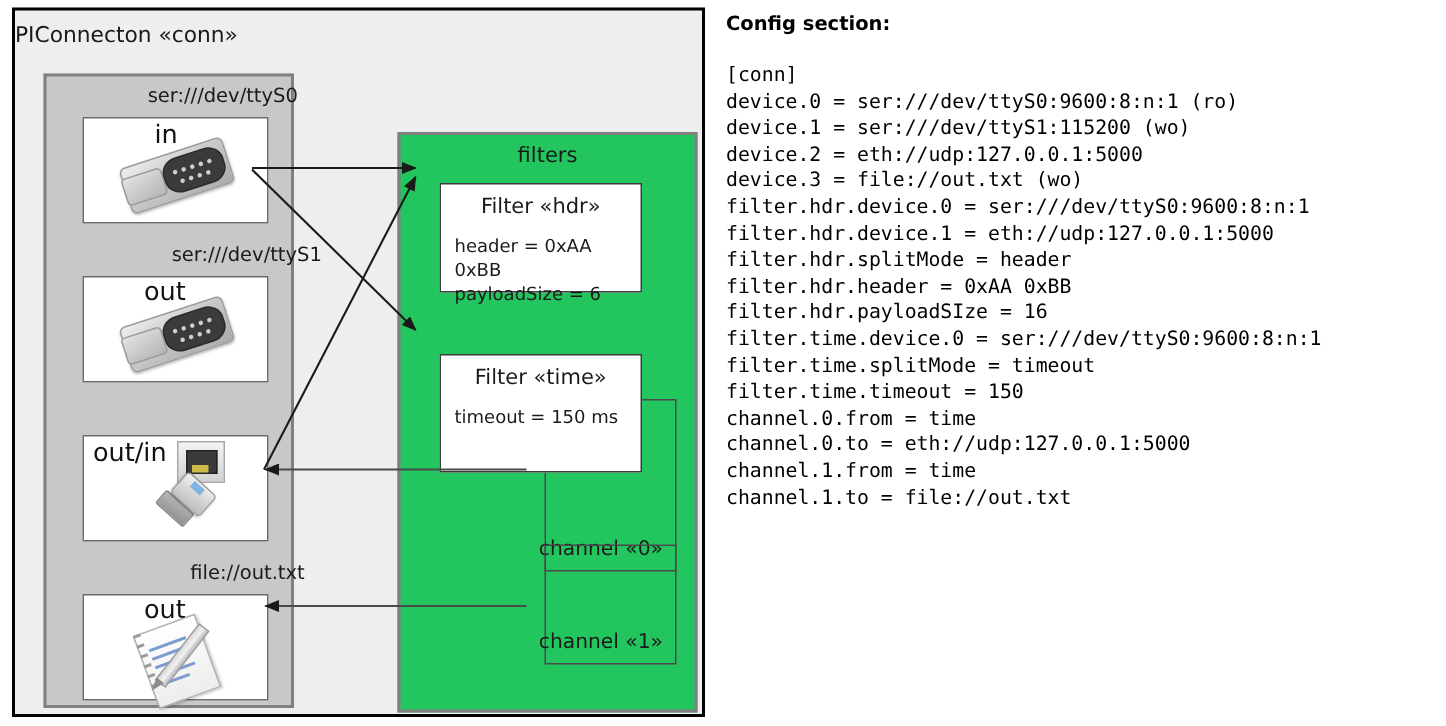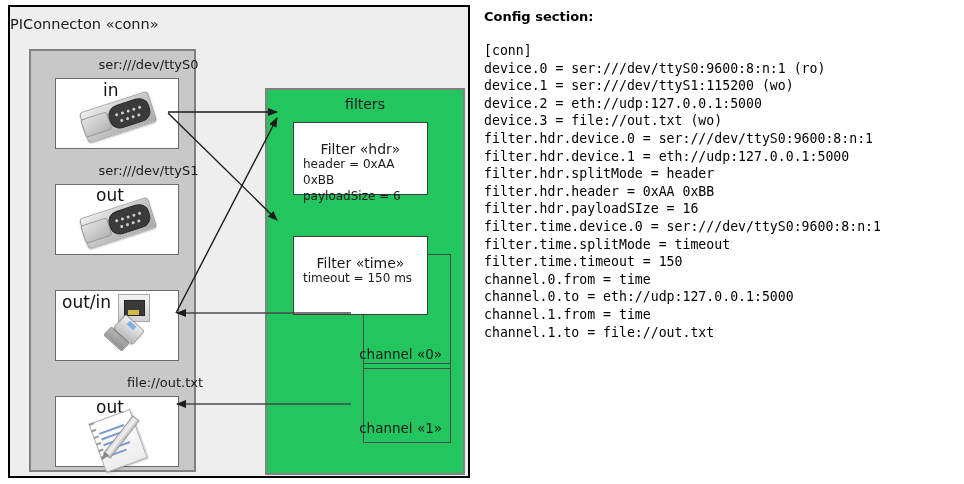--- a/index.html
+++ b/index.html
@@ -170,21 +170,21 @@
     position: absolute; left: 0; top: 6px; width: 100%;
     text-align: center; font-size: 14px; color: #1a1a1a;
   }
 
   .filter-box {
     position: absolute;
     background: #ffffff;
     border: 1.5px solid #3c3c3c;
   }
   .filter-title {
-    position: absolute; left: 0; top: 18px; width: 100%;
+    position: absolute; left: 0; top: 7px; width: 100%;
     text-align: center; font-size: 14px; color: #1a1a1a;
   }
   .filter-props {
     position: absolute; left: 9px; top: 33px;
     font-size: 12px; color: #1a1a1a; line-height: 16px;
   }
 
   
   .channel-box {
     position: absolute;
@@ -246,21 +246,21 @@
                   <i style="left:11px;top:10px"></i>
                 <i style="left:17px;top:10px"></i>
                   <i style="left:23px;top:10px"></i>
               </div>
             </div>
           </div>
         </div>
       </div>
     </div>
 
-    <div class="device-cell" style="left:0; top:112px; width:163px; height:100px;">
+    <div class="device-cell" style="left:0; top:112px; width:163px; height:100px;padding-left:32px;">
       <div class="device-label" style="top:0;">ser:///dev/ttyS1</div>
       <div class="device-box" style="top:21px; height:69px;">
         <div class="device-io" style="left:40px; top:2px;">out</div>
         <div class="db9" style="left:26px; top:22px; width:80px; height:42px;">
           <div class="db9-shell">
             <div class="db9-tail"></div>
             <div class="db9-face">
               <div class="db9-pins">
                 <i style="left:2px;top:3px"></i>
                   <i style="left:8px;top:3px"></i>
@@ -312,21 +312,21 @@
           </div>
           <div class="note-pencil" style="left:25px; top:-2px;"></div>
         </div>
       </div>
     </div>
   </div>
 
   <div class="abs" id="filters-group">
     <div id="filters-title">filters</div>
 
-    <div class="channel-box" style="left:96px; top:164px; width:86px; height:113px;text-decoration:underline;">
+    <div class="channel-box" style="left:96px; top:176px; width:86px; height:113px;text-decoration:underline;">
       <div class="channel-label" style="right:8px; bottom:6px; position:absolute;">channel «0»</div>
     </div>
 
     <div class="channel-box" style="left:96px; top:273px; width:86px; height:78px;">
       <div class="channel-label" style="right:8px; bottom:6px; position:absolute;">channel «1»</div>
     </div>
 
     <div class="filter-box" style="left:26px; top:32px; width:133px; height:71px;">
       <div class="filter-title">Filter «hdr»</div>
       <div class="filter-props">

